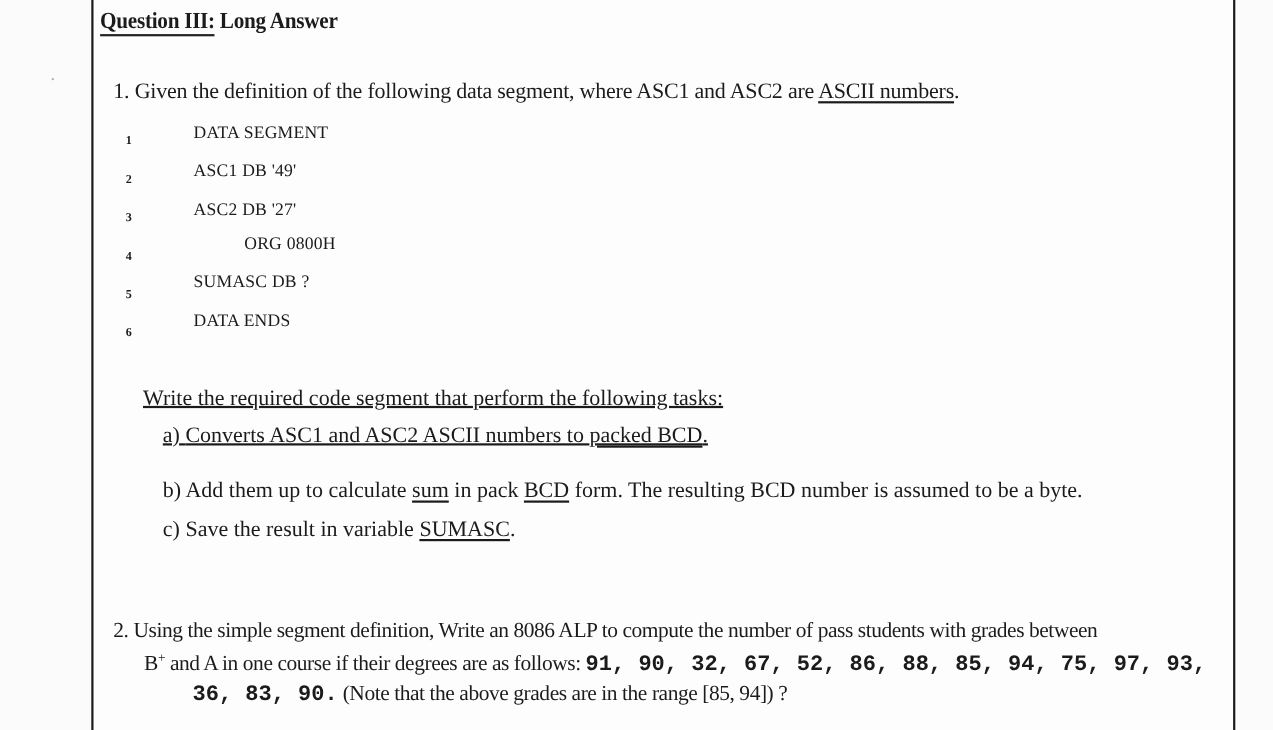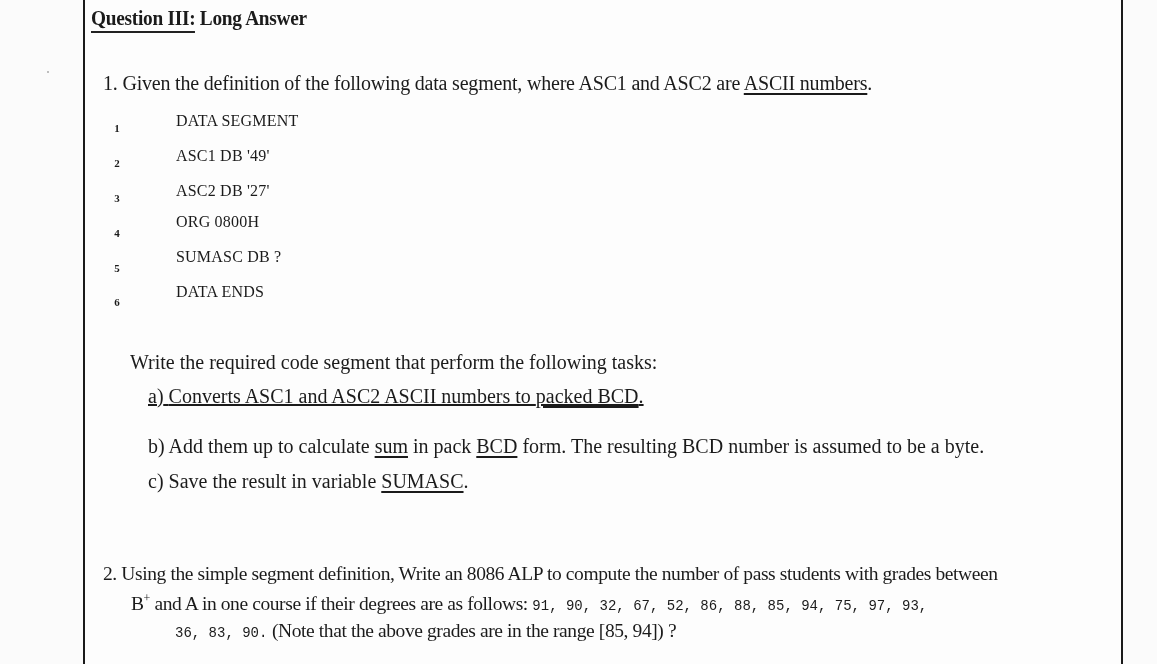--- a/index.html
+++ b/index.html
@@ -15,24 +15,24 @@
       background:#fdfdfd;
     }
     .abs { position:absolute; white-space:nowrap; }
     .title { left:91px; top:6px; font-size:21px; font-weight:bold; letter-spacing:-0.3px; transform:scaleX(0.92); transform-origin:left; }
     .title .u { border-bottom:2px solid #222; padding-bottom:1px; }
     .q { font-size:20px; letter-spacing:-0.2px; }
     .q1 { left:103px; top:72px; }
     .ul { text-decoration:underline; text-decoration-thickness:1.5px; text-underline-offset:3px; }
     .ln { font-size:11px; font-weight:bold; width:12px; text-align:center; }
     .code { font-size:16px; left:176px; letter-spacing:0.2px; }
-    .intro { left:130px; top:351px; font-size:20px; }
+    .intro { left:130px; top:351px; font-size:20px;text-decoration:underline; }
     .task { left:148px; font-size:20px; }
     .q2 { left:103px; font-size:19.5px; letter-spacing:-0.4px; }
-    .mono { font-family:"Liberation Mono", "DejaVu Sans Mono", monospace; font-size:14px; letter-spacing:0; }
+    .mono { font-family:"Liberation Mono", "DejaVu Sans Mono", monospace; font-size:20px; letter-spacing:0;font-weight:bold; }
     sup { font-size:12px; }
     .dot { position:absolute; left:47px; top:71px; width:2px; height:2px; background:#aaa; border-radius:50%; }
   </style>
 </head>
 <body>
 
 <div class="frame"></div>
 <div class="dot"></div>
 
 <div class="abs title">
@@ -49,21 +49,21 @@
   <div class="abs ln" style="left:111px; top:122px;">1</div>
   <div class="abs code" style="top:112px;">DATA  SEGMENT</div>
 
   <div class="abs ln" style="left:111px; top:157px;">2</div>
   <div class="abs code" style="top:147px;">ASC1  DB  '49'</div>
 
   <div class="abs ln" style="left:111px; top:192px;">3</div>
   <div class="abs code" style="top:182px;">ASC2  DB  '27'</div>
 
   <div class="abs ln" style="left:111px; top:227px;">4</div>
-  <div class="abs code" style="top:213px;">ORG  0800H</div>
+  <div class="abs code" style="top:213px;margin-left:46px;">ORG  0800H</div>
 
   <div class="abs ln" style="left:111px; top:262px;">5</div>
   <div class="abs code" style="top:248px;">SUMASC  DB  ?</div>
 
   <div class="abs ln" style="left:111px; top:296px;">6</div>
   <div class="abs code" style="top:283px;">DATA  ENDS</div>
 </div>
 
 <div class="abs intro">Write the required code segment that perform the following tasks:</div>
 

